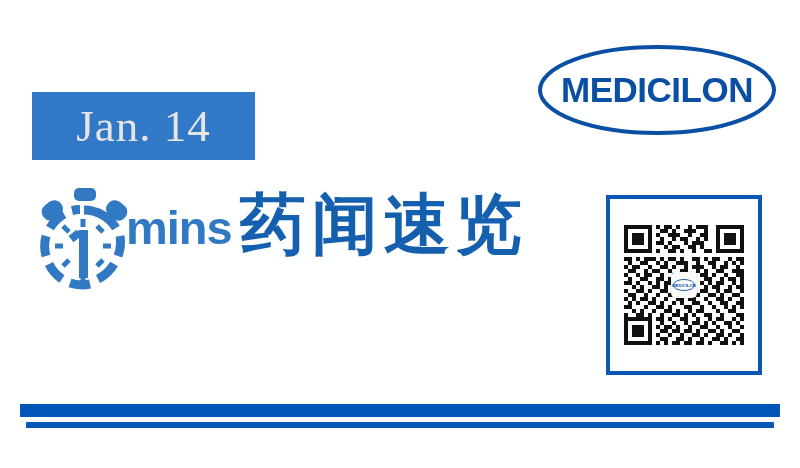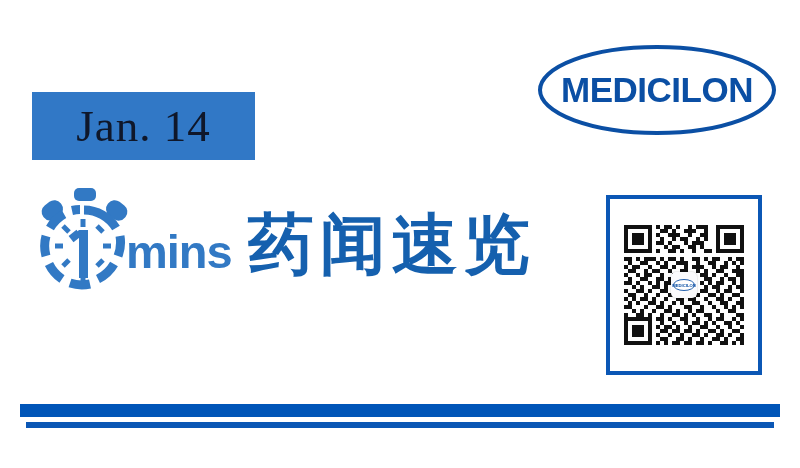--- a/index.html
+++ b/index.html
@@ -30,21 +30,21 @@
     width: 223px;
     height: 68px;
     background: #3178C6;
     display: flex;
     align-items: center;
     justify-content: center;
   }
   .date-banner-text {
     font-family: "Liberation Serif", "DejaVu Serif", serif;
     font-size: 45px;
-    color: #0f172a;
+    color: #e5e5e5;
     letter-spacing: 1px;
     line-height: 1;
     white-space: nowrap;
   }
 
   
   .logo {
     position: absolute;
     left: 536px;
     top: 44px;
@@ -59,21 +59,20 @@
     fill: #0B4FA4;
     letter-spacing: -0.5px;
   }
 
   
   .lockup {
     position: absolute;
     left: 30px;
     top: 186px;
     display: flex;
-    align-items: center;
   }
   .clock-icon {
     width: 108px;
     height: 112px;
     flex: 0 0 auto;
   }
   .clock-icon svg { display: block; width: 100%; height: 100%; }
   .mins-text {
     font-family: "Liberation Sans", sans-serif;
     font-weight: bold;
@@ -82,21 +81,21 @@
     margin-left: -12px;
     margin-top: 18px;
     letter-spacing: -1px;
     line-height: 1;
   }
   .cn-title {
     font-family: "DejaVu Sans", "Liberation Sans", sans-serif;
     font-weight: bold;
     font-size: 66px;
     color: #1560AE;
-    margin-left: 16px;
+    margin-left: 8px;
     margin-top: 6px;
     letter-spacing: 6px;
     line-height: 1;
     white-space: nowrap;
   }
 
   
   .subtitle {
     position: absolute;
     left: 28px;

